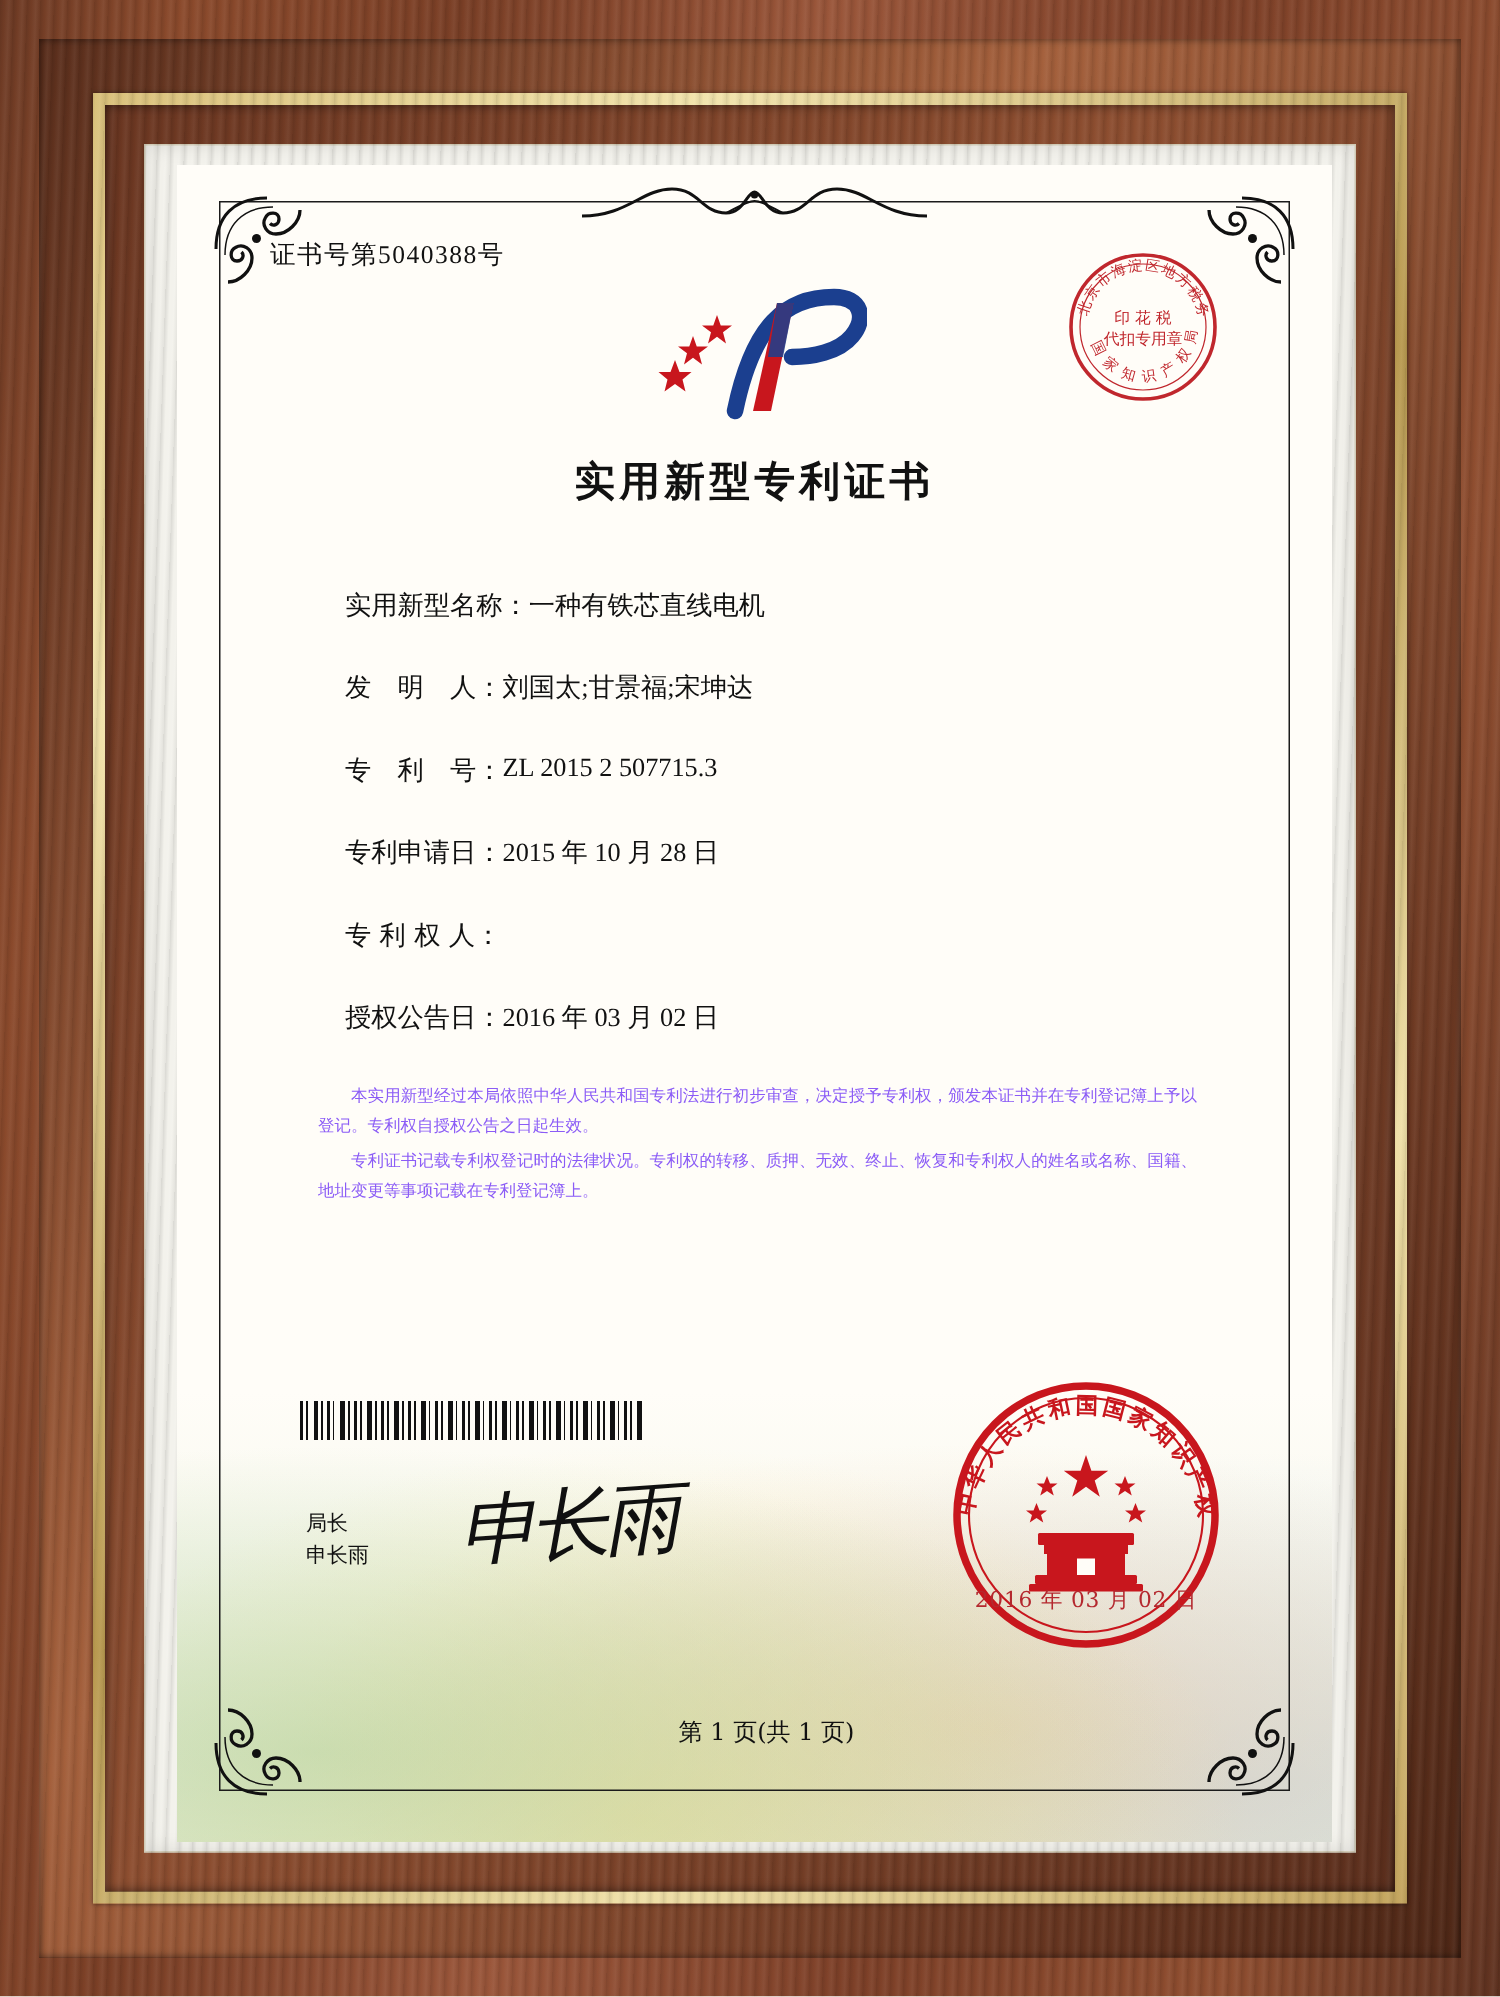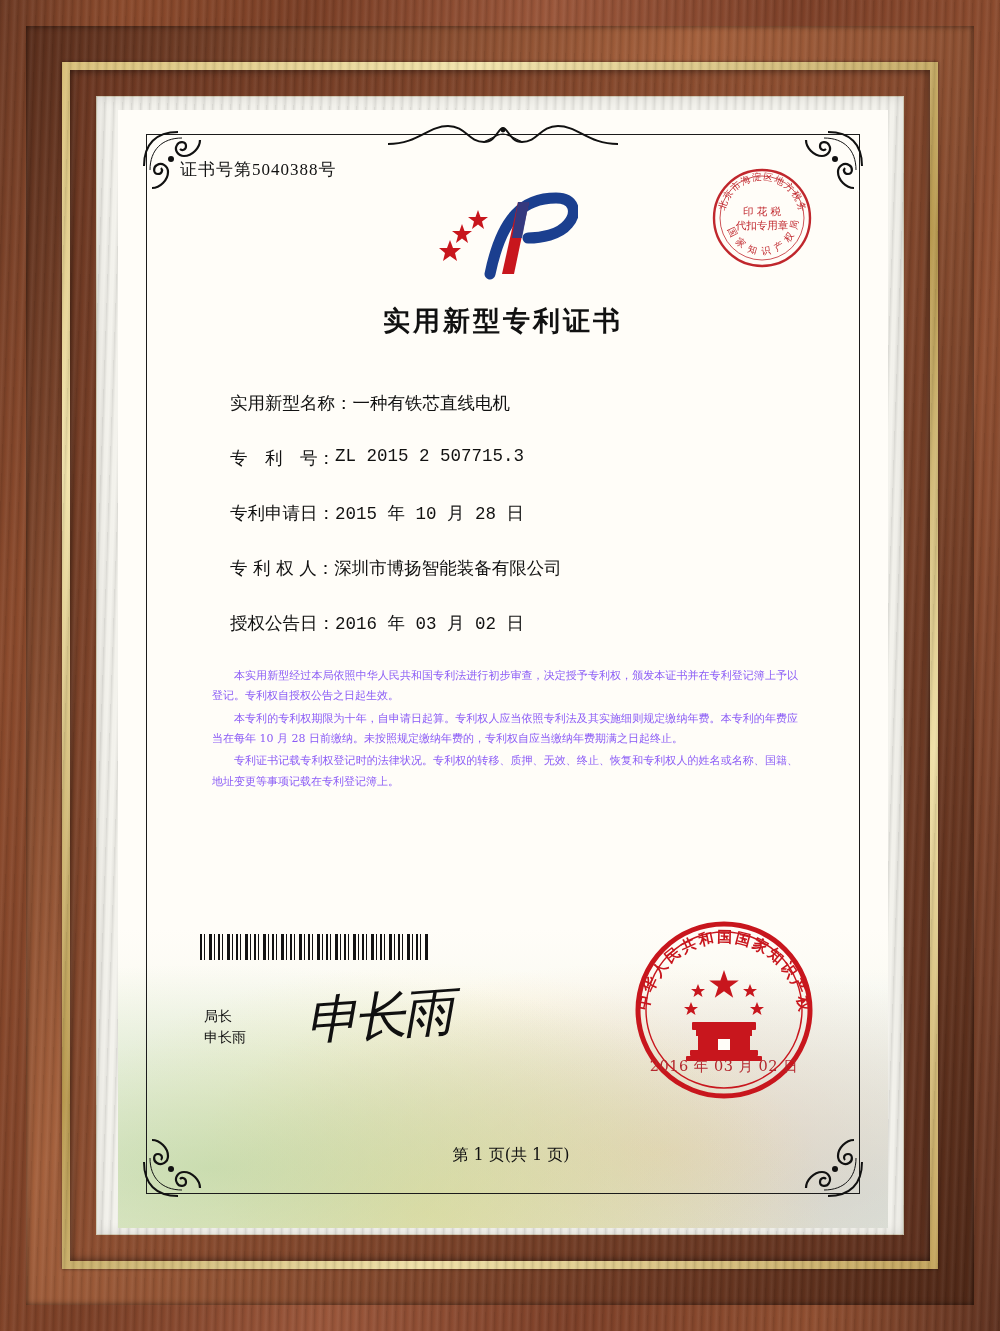--- a/index.html
+++ b/index.html
@@ -153,21 +153,21 @@
     align-items: flex-start;
     margin-bottom: 31px;
     font-size: 17.5px;
     color: #111;
   }
   .field-label {
     white-space: pre;
     font-family: "DejaVu Serif", "Liberation Serif", serif;
   }
   .field-value {
-    font-family: Liberation Mono, monospace;
+    font-family: Liberation Serif, serif;
   }
 
   .paragraphs {
     margin-top: 10px;
     padding: 0 34px 0 38px;
     font-size: 11px;
     line-height: 1.85;
     color: #8b5cf6;
     text-align: justify;
     font-family: "DejaVu Serif", "Liberation Serif", serif;
@@ -333,40 +333,42 @@
     </div>
 
     <div class="title">实用新型专利证书</div>
 
     <div class="fields">
       <div class="field-row">
         <span class="field-label">实用新型名称：</span>
         <span class="field-value">一种有铁芯直线电机</span>
       </div>
       <div class="field-row">
+        <span class="field-label">发　明　人：</span>
+        <span class="field-value">刘国太;甘景福;宋坤达</span>
+      </div>
+      <div class="field-row">
         <span class="field-label">专　利　号：</span>
         <span class="field-value">ZL 2015 2 507715.3</span>
       </div>
       <div class="field-row">
         <span class="field-label">专利申请日：</span>
         <span class="field-value">2015 年 10 月 28 日</span>
       </div>
       <div class="field-row">
         <span class="field-label">专 利 权 人：</span>
-        <span class="field-value">深圳市博扬智能装备有限公司</span>
       </div>
       <div class="field-row">
         <span class="field-label">授权公告日：</span>
         <span class="field-value">2016 年 03 月 02 日</span>
       </div>
     </div>
 
     <div class="paragraphs">
       <p>本实用新型经过本局依照中华人民共和国专利法进行初步审查，决定授予专利权，颁发本证书并在专利登记簿上予以登记。专利权自授权公告之日起生效。</p>
-      <p>本专利的专利权期限为十年，自申请日起算。专利权人应当依照专利法及其实施细则规定缴纳年费。本专利的年费应当在每年 10 月 28 日前缴纳。未按照规定缴纳年费的，专利权自应当缴纳年费期满之日起终止。</p>
       <p>专利证书记载专利权登记时的法律状况。专利权的转移、质押、无效、终止、恢复和专利权人的姓名或名称、国籍、地址变更等事项记载在专利登记簿上。</p>
     </div>
   </div>
 
   <div class="barcode"></div>
 
   <div class="sig-block">
     <div>局长</div>
     <div>申长雨</div>
   </div>

